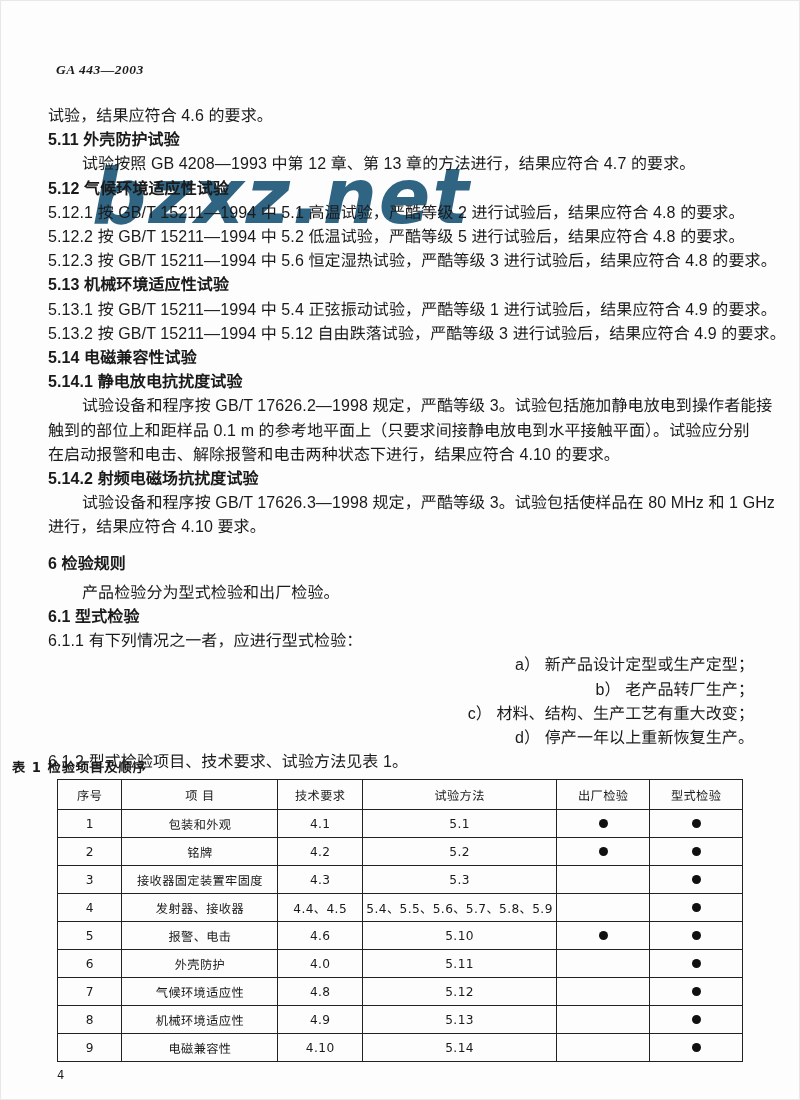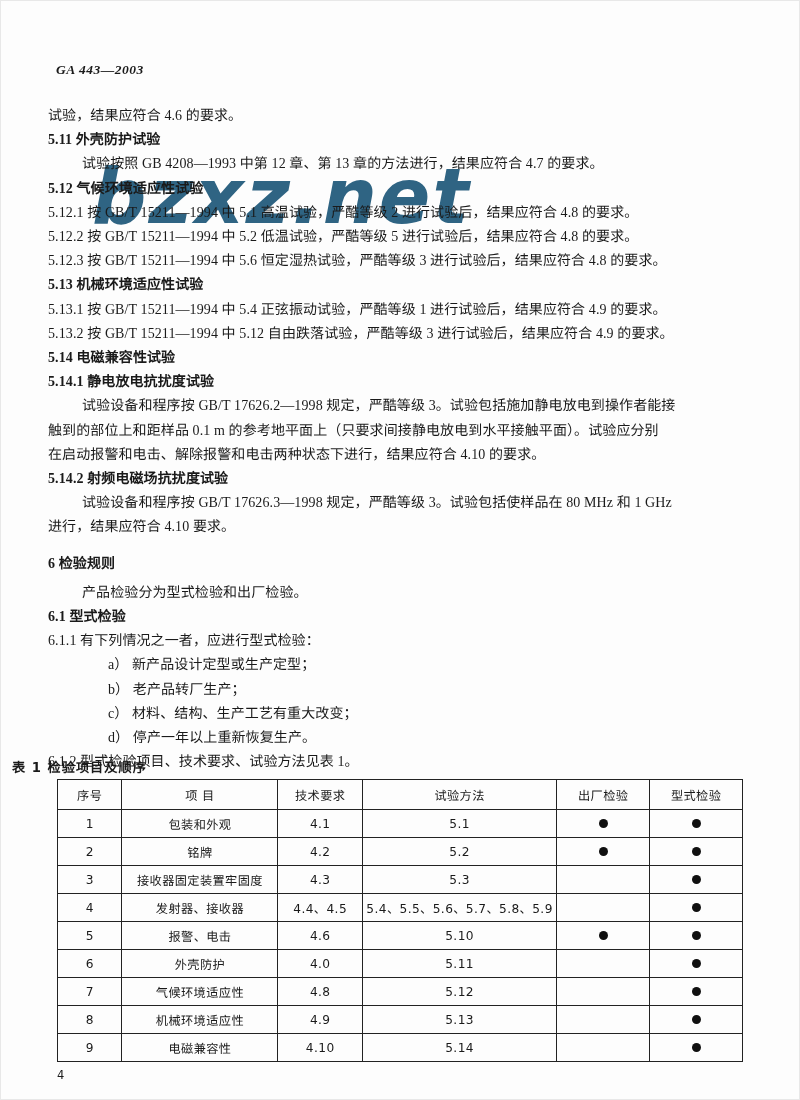--- a/index.html
+++ b/index.html
@@ -41,29 +41,29 @@
     position:absolute;left:56px;top:62px;
     font-size:13.5px;font-weight:bold;letter-spacing:.5px;
     font-family:"Liberation Serif","DejaVu Serif",serif;
     font-style:italic;
   }
 
   .body-block{
     position:absolute;left:48px;top:104px;width:706px;
   }
   .ln{
-    font-size:14px;
+    font-size:16px;
     line-height:24.2px;
     white-space:nowrap;
-    font-family:Liberation Serif, serif;
+    font-family:Liberation Sans, sans-serif;
     letter-spacing:.1px;
   }
   .ln.bold{font-weight:bold;}
   .ln.ind1{padding-left:34px;}
-  .ln.ind2{padding-left:60px;}
+  .ln.ind2{padding-left:60px;text-align:right;}
   .ln.numhead{font-weight:bold;}
   .gap{height:12px;}
   .gap-sm{height:5px;}
 
   
   .table-title{
     position:absolute;left:12px;right:0;top:757px;
     text-align:left;font-size:13.2px;font-weight:bold;
     letter-spacing:1px;
   }

